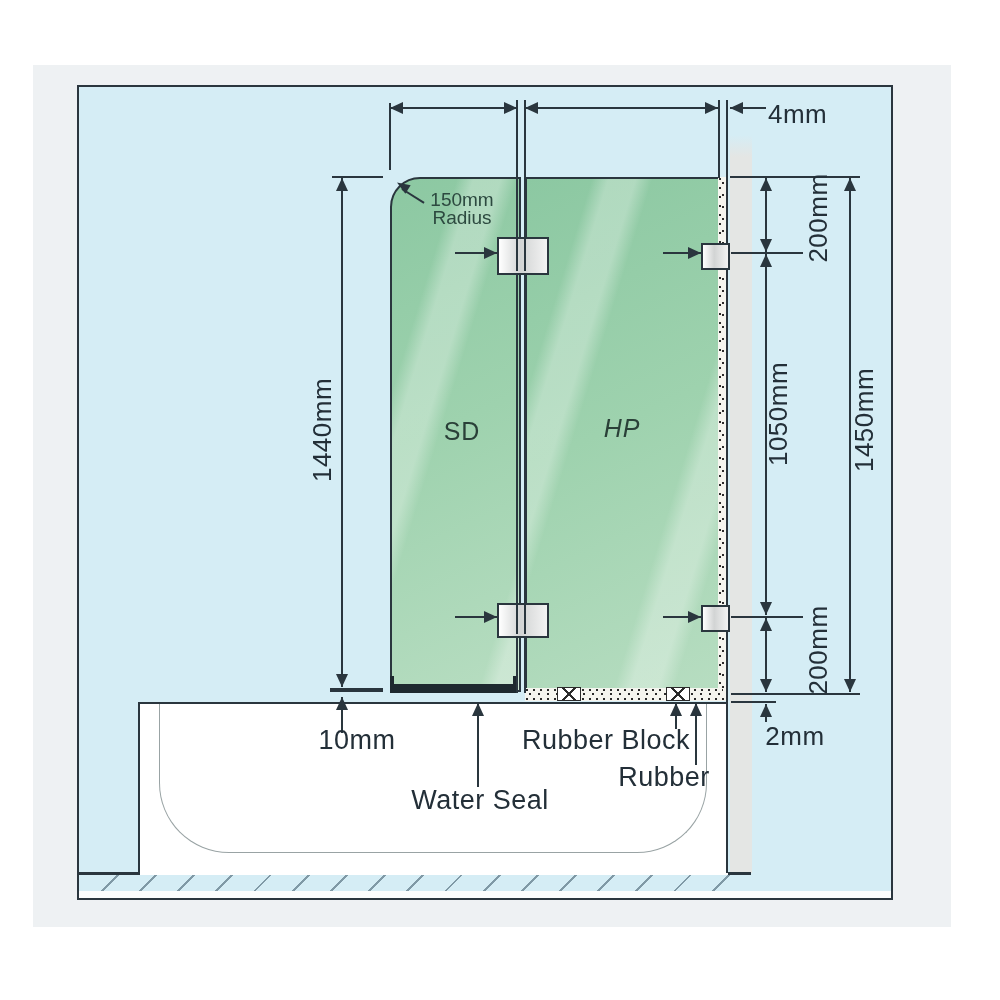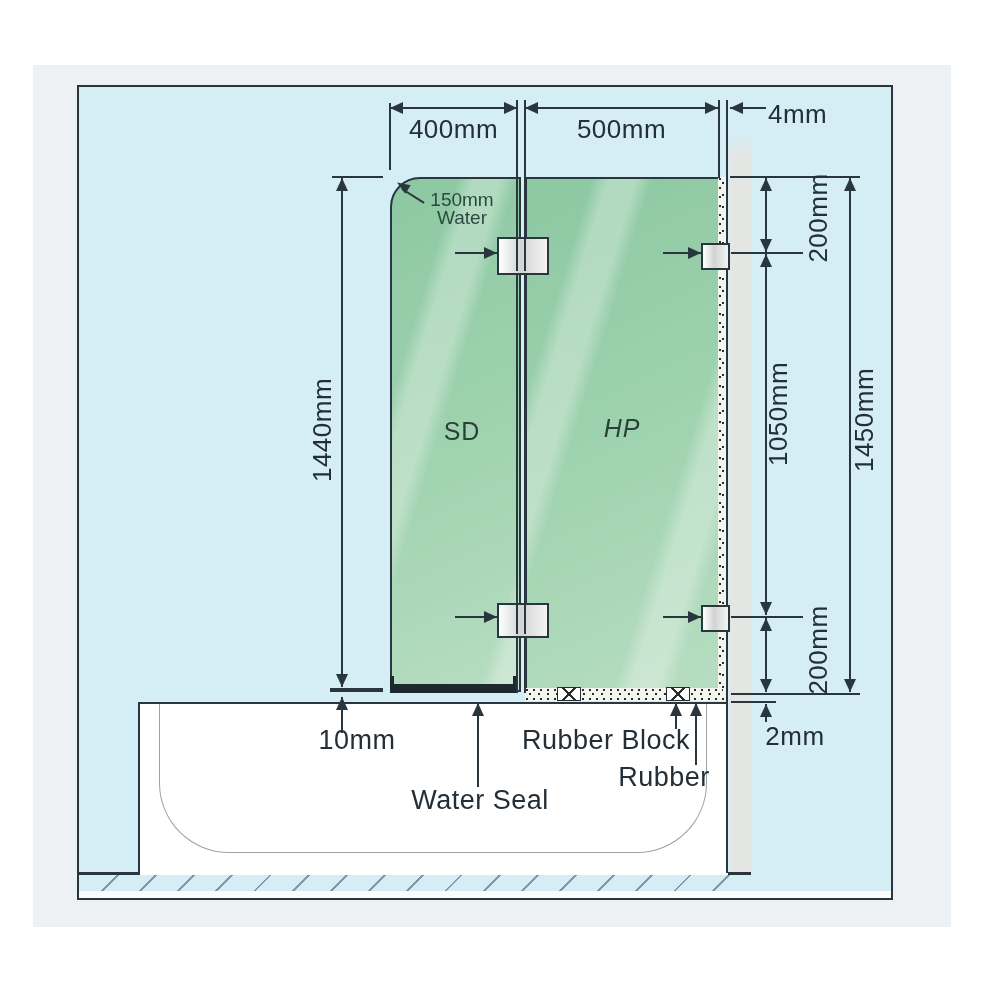--- a/index.html
+++ b/index.html
@@ -89,22 +89,20 @@
         </div>
     <div class="dimh" style="left:446px;top:15px;width:193px;">
           <i class="ln"></i>
           <i class="lt"></i>
           <i class="rt"></i>
         </div>
     <div class="dimh" style="left:651px;top:15px;width:36px;">
           <i class="ln"></i>
           <i class="lt"></i>
         </div>
-    <div class="dimlabel" style="left:301px;top:27px;width:147px;">400mm</div>
-    <div class="dimlabel" style="left:446px;top:27px;width:193px;">500mm</div>
     <div class="dimlabel" style="left:689px;top:12px;width:80px;text-align:left;">4mm</div>
 
     <div class="ln-h" style="left:253px;top:89px;width:51px;"></div>
     <div class="abs" style="left:251px;top:601px;width:53px;height:4px;background:var(--ink);"></div>
     <div class="dimv" style="left:257px;top:91px;height:509px;">
           <i class="ln"></i>
           <i class="up"></i>
           <i class="dn"></i>
         </div>
     <div class="dimlabel vlabel" style="left:183px;top:329px;width:120px;height:28px;">1440mm</div>
@@ -169,21 +167,21 @@
         </div>
     <div class="dimh" style="left:584px;top:524px;width:38px;">
           <i class="ln"></i>
           <i class="rt"></i>
         </div>
 
     <div class="abs" style="left:323px;top:101px;width:26px;height:2px;background:var(--ink);transform-origin:0 1px;transform:rotate(32deg);"></div>
     <div class="abs" style="left:317px;top:94px;width:0;height:0;border-top:5px solid transparent;border-bottom:5px solid transparent;border-right:13px solid var(--ink);transform:rotate(32deg);"></div>
     <div class="abs" style="left:340px;top:104px;width:86px;text-align:center;font-size:19px;line-height:18px;color:#2d4a40;">
       <div>150mm</div>
-      <div>Water</div>
+      <div>Radius</div>
     </div>
 
     <div class="panel-label" style="left:353px;top:330px;width:60px;height:28px;text-align:right;">SD</div>
     <div class="panel-label" style="left:513px;top:327px;width:60px;height:28px;font-style:italic;">HP</div>
 
     <div class="dimv" style="left:257px;top:610px;height:36px;">
           <i class="ln"></i>
           <i class="up"></i>
         </div>
     <div class="dimv" style="left:393px;top:616px;height:84px;">

